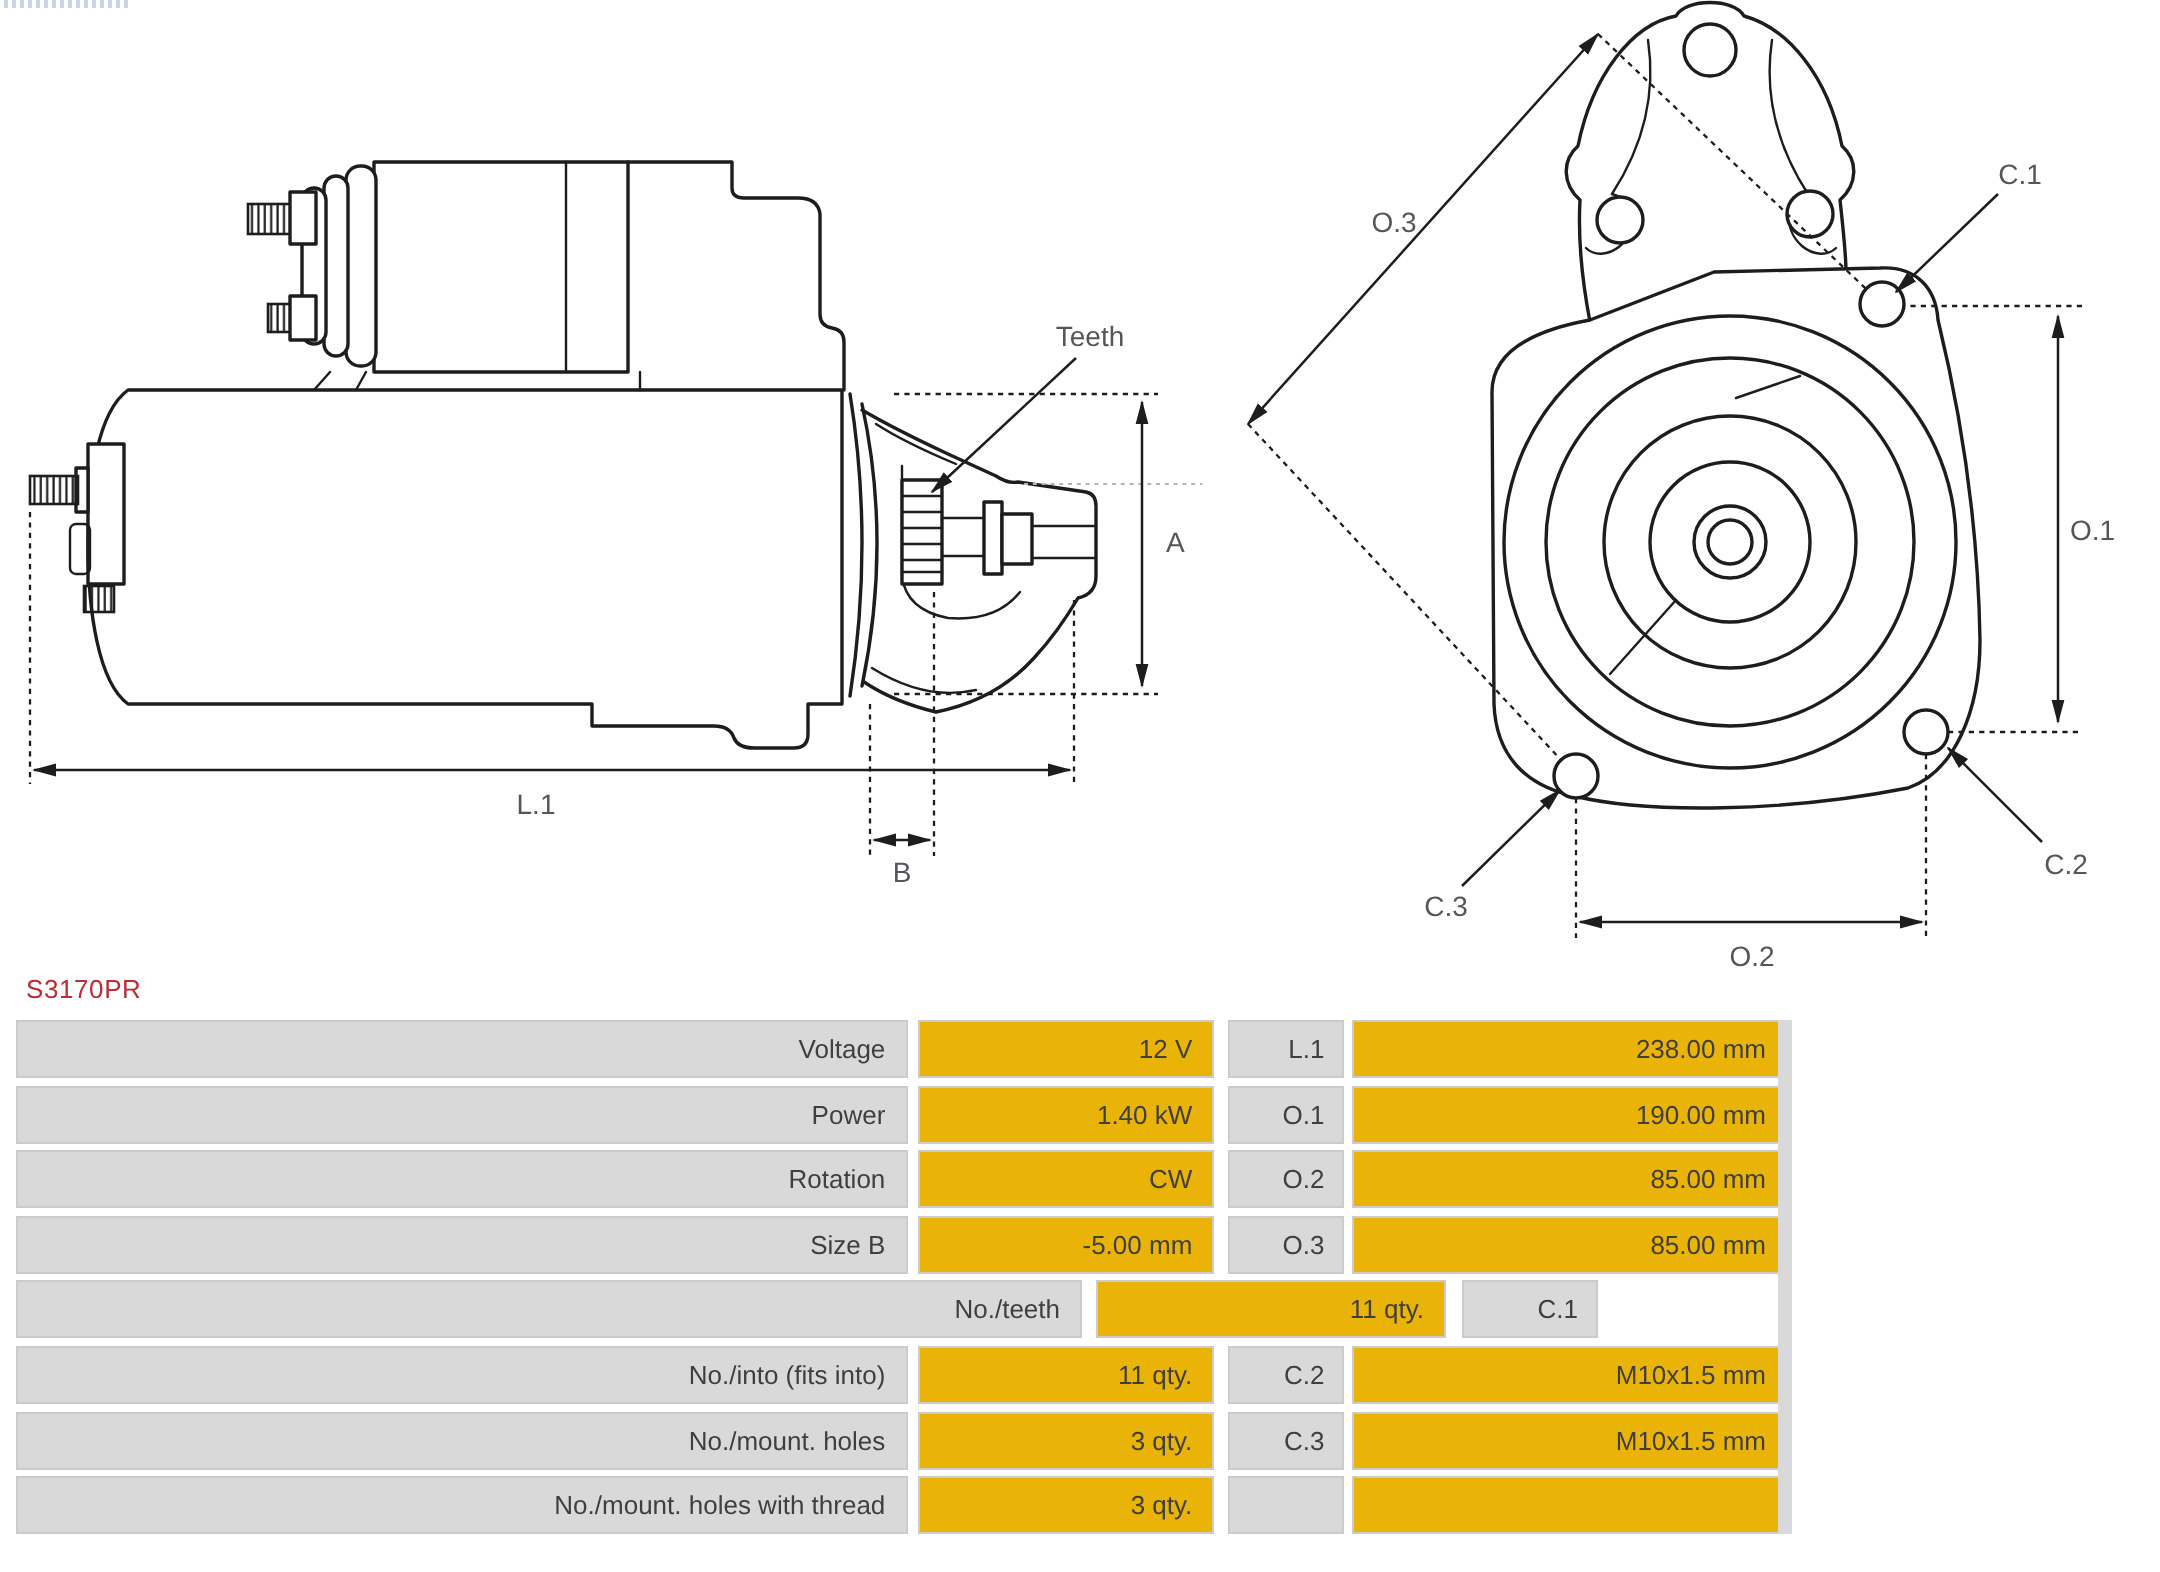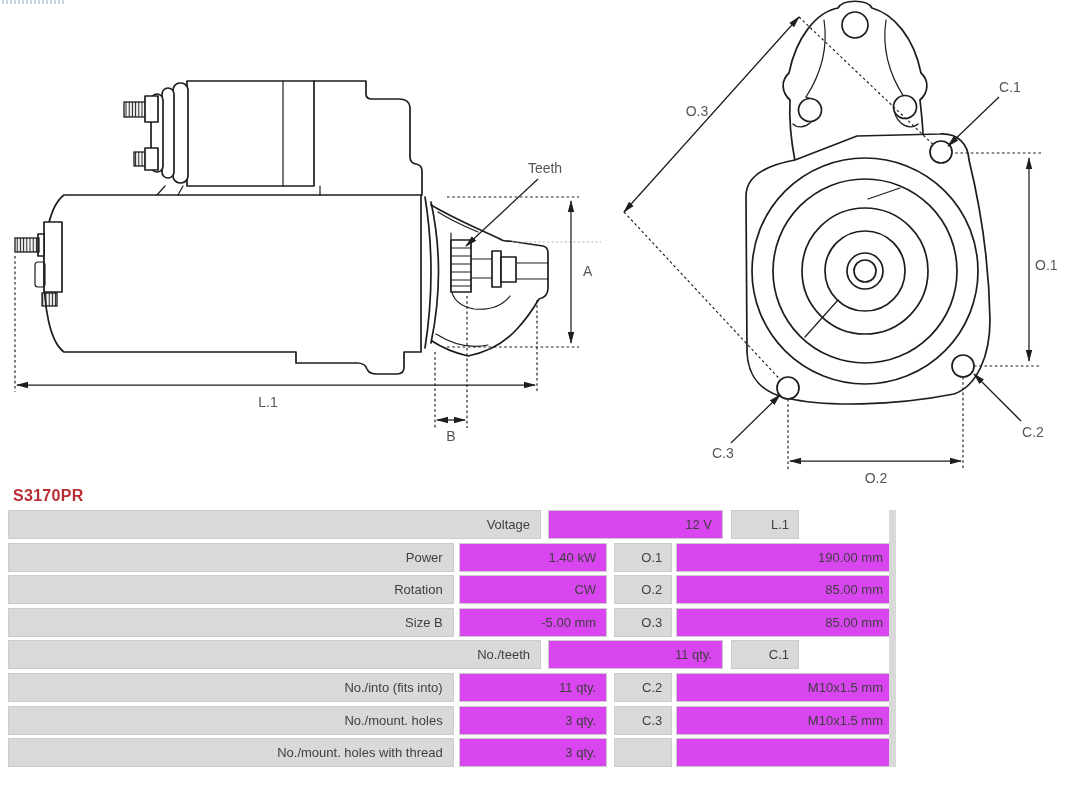--- a/index.html
+++ b/index.html
@@ -16,29 +16,29 @@
   .drawing{position:absolute;left:0;top:0;}
   .drawing text{font-family:"Liberation Sans",sans-serif;font-size:14px;fill:var(--c-label);}
   .ol{fill:none;stroke:var(--c-line);stroke-width:1.7;stroke-linejoin:round;stroke-linecap:round;}
   .olw{fill:#fff;stroke:var(--c-line);stroke-width:1.7;stroke-linejoin:round;}
   .thin{fill:none;stroke:var(--c-line);stroke-width:1.2;stroke-linejoin:round;stroke-linecap:round;}
   .hatchpart{fill:url(#hatch);stroke:var(--c-line);stroke-width:1.3;}
   .dash{fill:none;stroke:var(--c-line);stroke-width:1.15;stroke-dasharray:2.6 2.6;}
   .dim{fill:none;stroke:var(--c-line);stroke-width:1.25;}
   .faint{fill:none;stroke:#b3b3b3;stroke-width:1;stroke-dasharray:2 2.4;}
 
-  .part-number{position:absolute;left:13px;top:487px;font-size:16px;letter-spacing:.3px;
-    color:var(--c-red);font-weight:700;}
+  .part-number{position:absolute;left:13px;top:487px;font-size:13px;letter-spacing:.3px;
+    color:var(--c-red);font-weight:400;}
 
   .spec-table{position:absolute;left:8px;top:510px;width:888px;}
   .spec-row{display:flex;height:29px;margin-bottom:3.6px;}
   .cell{border:1px solid var(--c-cellborder);font-size:13px;color:var(--c-text);
     line-height:27px;text-align:right;white-space:nowrap;}
   .cell.gray{background:var(--c-cellgray);}
-  .cell.white{background:#d946ef;}
+  .cell.white{background:#eab308;}
   .c-label{width:533px;padding-right:10px;}
   .c-value{width:175px;padding-right:10px;}
   .c-code{width:68px;padding-right:9px;}
   .c-dim{width:262px;padding-right:12px;}
   .gap1{width:7px;} .gap2{width:8px;} .gap3{width:4px;}
   .edge-strip{position:absolute;right:0;top:0;width:7px;height:257px;background:var(--c-cellgray);}
 </style>
 </head>
 <body>
 
@@ -175,20 +175,21 @@
   <div class="part-number">S3170PR</div>
 
   <div class="spec-table">
     <div class="spec-row">
       <div class="cell gray c-label">Voltage</div>
         <div class="gap1"></div>
       <div class="cell white c-value">12 V</div>
         <div class="gap2"></div>
       <div class="cell gray c-code">L.1</div>
         <div class="gap3"></div>
+      <div class="cell white c-dim">238.00 mm</div>
     </div>
     <div class="spec-row">
       <div class="cell gray c-label">Power</div>
         <div class="gap1"></div>
       <div class="cell white c-value">1.40 kW</div>
         <div class="gap2"></div>
       <div class="cell gray c-code">O.1</div>
         <div class="gap3"></div>
       <div class="cell white c-dim">190.00 mm</div>
     </div>

